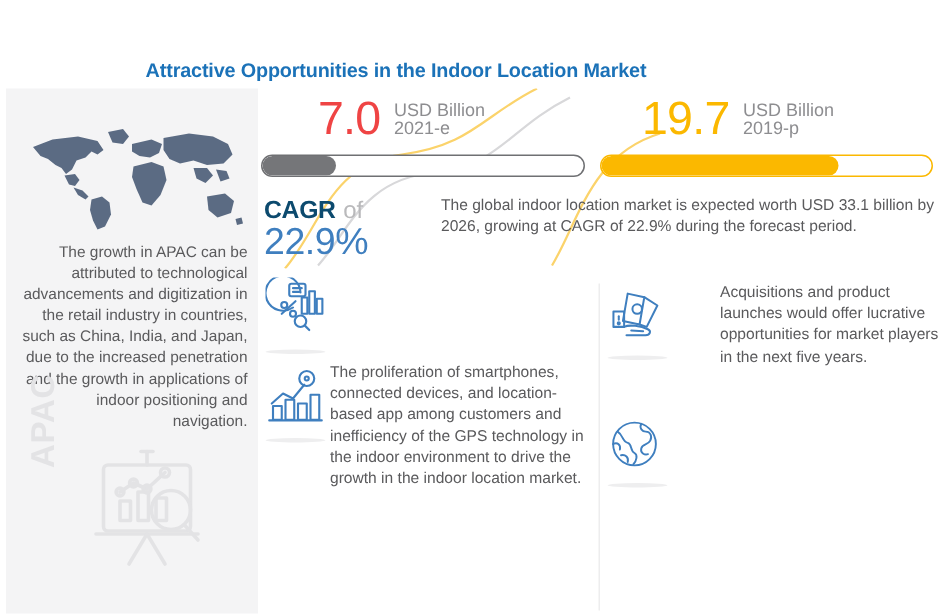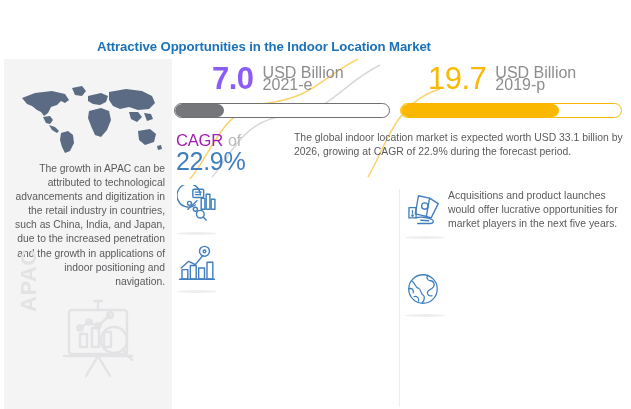--- a/index.html
+++ b/index.html
@@ -144,27 +144,27 @@
   }
   .stat.left .stat-head { padding-left: 38px; }
   .stat.right .stat-head { padding-left: 28px; }
 
   .stat-value {
     font-size: 31px;
     line-height: 33px;
     font-weight: normal;
     letter-spacing: -0.5px;
   }
-  .stat-value.gray   { color: #8b5cf6; font-weight: bold; }
+  .stat-value.gray   { color: #ef4444; }
   .stat-value.yellow { color: #fbb800; }
 
   .stat-unit {
     margin-left: 9px;
     padding-top: 5px;
-    font-size: 16px;
+    font-size: 12px;
     line-height: 12.4px;
     color: #8d8d90;
     white-space: nowrap;
   }
 
   .bar {
     position: absolute;
     top: 44px;
     height: 15px;
     box-sizing: border-box;
@@ -190,22 +190,22 @@
     left: 4px;
     top: 72px;
     width: 118px;
   }
   .cagr-top {
     display: flex;
     align-items: baseline;
   }
   .cagr-word {
     font-size: 16.5px;
-    font-weight: normal;
-    color: #a21caf;
+    font-weight: bold;
+    color: #0c4a6e;
     letter-spacing: -0.2px;
   }
   .cagr-of {
     margin-left: 5px;
     font-size: 16px;
     color: #b9b9bb;
   }
   .cagr-value {
     font-size: 25px;
     color: #3f7fbf;
@@ -439,26 +439,27 @@
                     <rect x="26" y="30" width="7" height="13"></rect>
                     <rect x="36" y="23" width="7" height="20"></rect>
                     <line x1="3" y1="43.5" x2="45" y2="43.5"></line>
                     <path d="M33 4 A6 6 0 1 1 33 16 A6 6 0 1 1 33 4 Z"></path>
                     <circle cx="33" cy="10" r="1.6"></circle>
                   </g>
                 </svg>
                 <div class="card-shadow"></div>
               </div>
             </div>
+            <div class="card-text">The proliferation of smartphones, connected devices, and location-based app among customers and inefficiency of the GPS technology in the indoor environment to drive the growth in the indoor location market.</div>
           </div>
         </div>
 
         <div class="col rightc">
 
-          <div class="card" style="margin-top:6px; margin-bottom:30px;">
+          <div class="card" style="margin-top:6px; margin-bottom:30px;gap:32px;">
             <div class="card-icon">
               <div>
                 <svg width="38" height="38" viewBox="0 0 48 48">
                   <g fill="none" stroke="#3f7fbf" stroke-width="1.7" stroke-linecap="round" stroke-linejoin="round">
                     <path d="M17 6 L31 9 L27 32 L13 29 Z"></path>
                     <path d="M31 9 L42 16 L33 34 L27 32"></path>
                     <circle cx="25" cy="19" r="4"></circle>
                     <rect x="5" y="21" width="9" height="13"></rect>
                     <line x1="9.5" y1="25" x2="9.5" y2="28"></line>
                     <circle cx="9.5" cy="31" r="0.9" fill="#3f7fbf"></circle>

